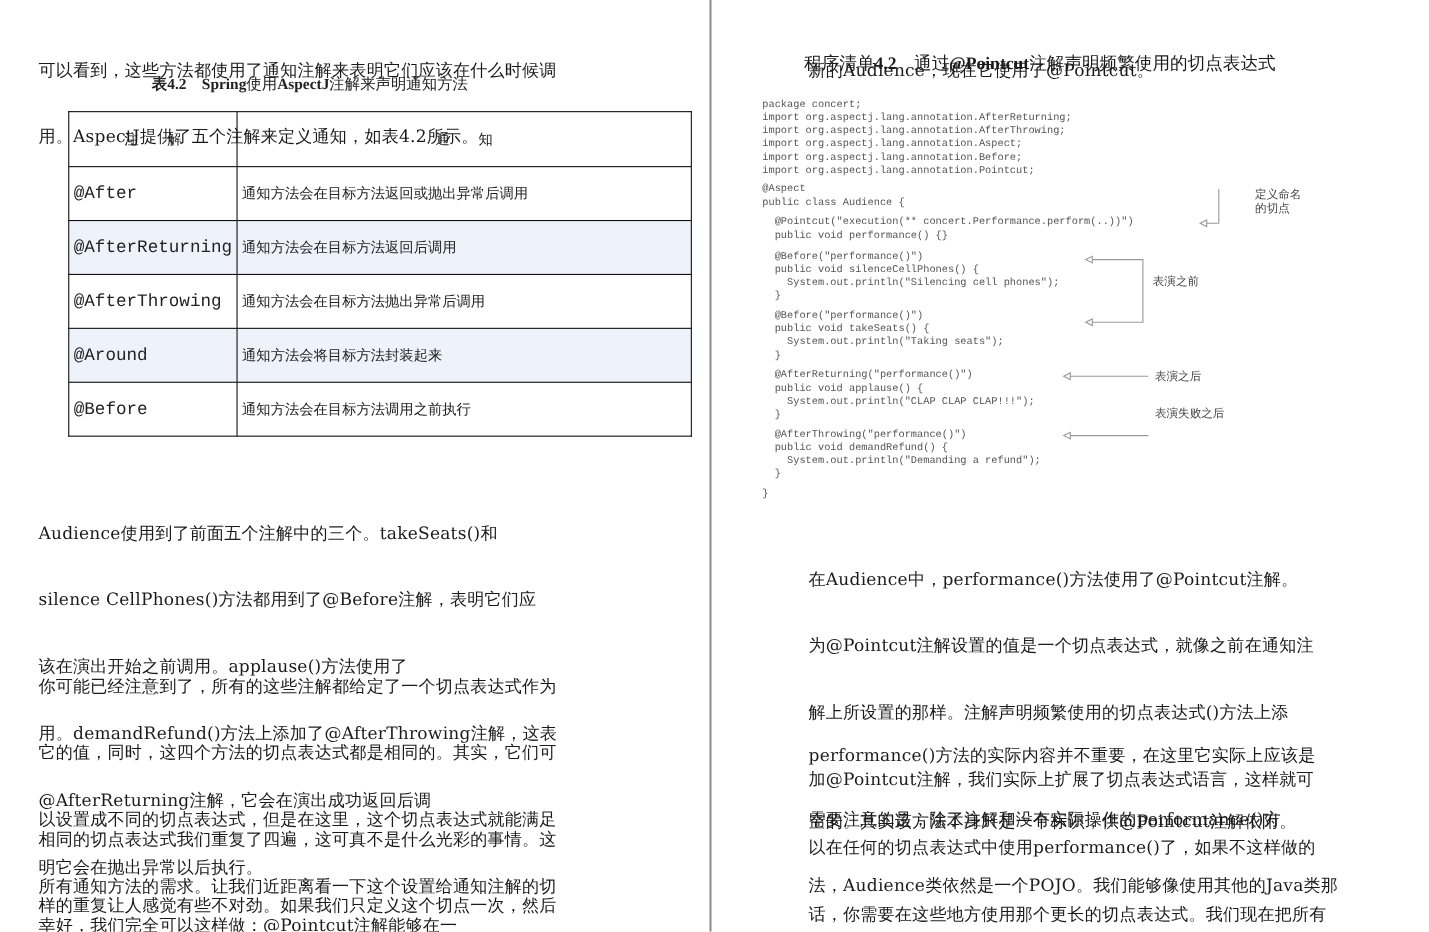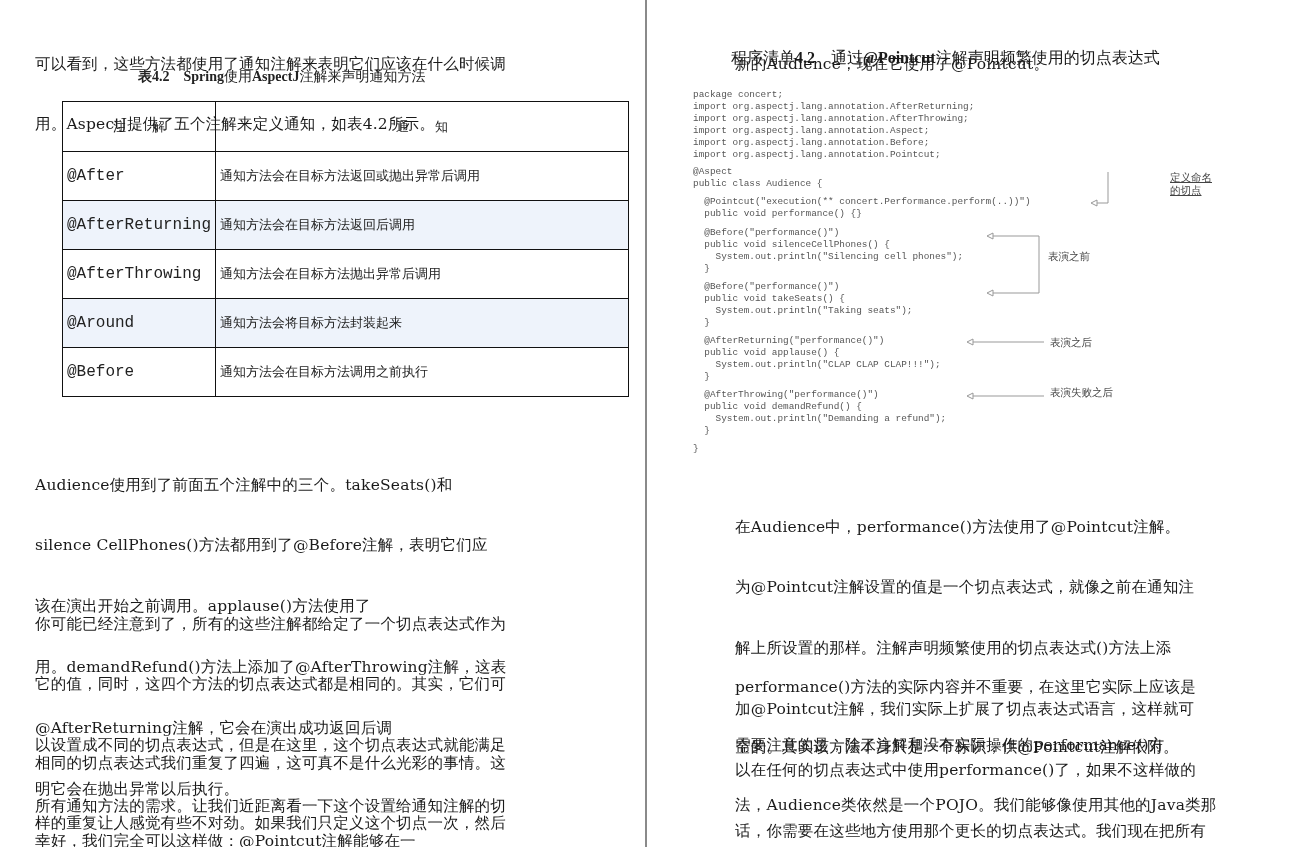--- a/index.html
+++ b/index.html
@@ -165,25 +165,25 @@
     <polygon points="987,293 993,290 993,296" fill="#fff"></polygon>
 
     <line x1="972" y1="342" x2="1044" y2="342"></line>
     <polygon points="967,342 973,339 973,345" fill="#fff"></polygon>
 
     <line x1="972" y1="396" x2="1044" y2="396"></line>
     <polygon points="967,396 973,393 973,399" fill="#fff"></polygon>
   </g>
 </svg>
 
-<div class="callout" style="left:1170px; top:171px; white-space:pre;text-decoration:underline;">定义命名
+<div class="callout" style="left:1141px; top:171px; white-space:pre;">定义命名
 的切点</div>
 <div class="callout" style="left:1048px; top:250px;">表演之前</div>
 <div class="callout" style="left:1050px; top:336px;">表演之后</div>
-<div class="callout" style="left:1050px; top:386px;">表演失败之后</div>
+<div class="callout" style="left:1050px; top:370px;">表演失败之后</div>
 
 <div class="para" style="left:731px; top:472px;">
   <span class="line">在Audience中，performance()方法使用了@Pointcut注解。</span>
   <span class="line">为@Pointcut注解设置的值是一个切点表达式，就像之前在通知注</span>
   <span class="line">解上所设置的那样。注解声明频繁使用的切点表达式()方法上添</span>
   <span class="line">加@Pointcut注解，我们实际上扩展了切点表达式语言，这样就可</span>
   <span class="line">以在任何的切点表达式中使用performance()了，如果不这样做的</span>
   <span class="line">话，你需要在这些地方使用那个更长的切点表达式。我们现在把所有</span>
   
 </div>

